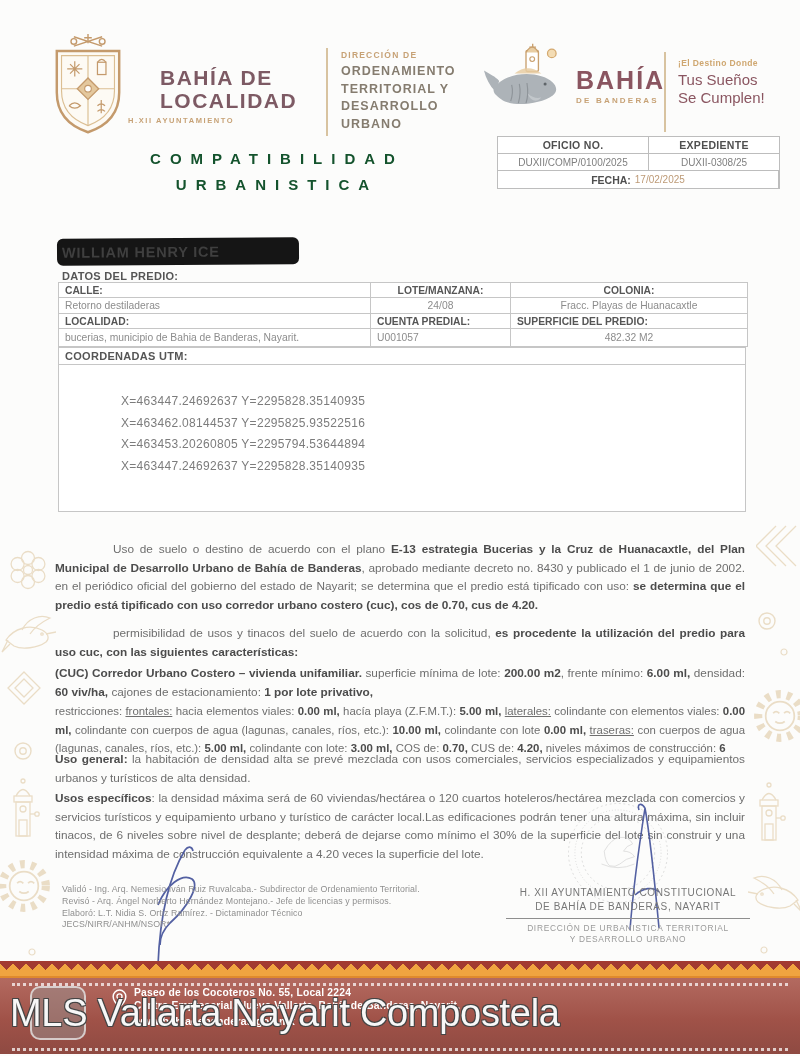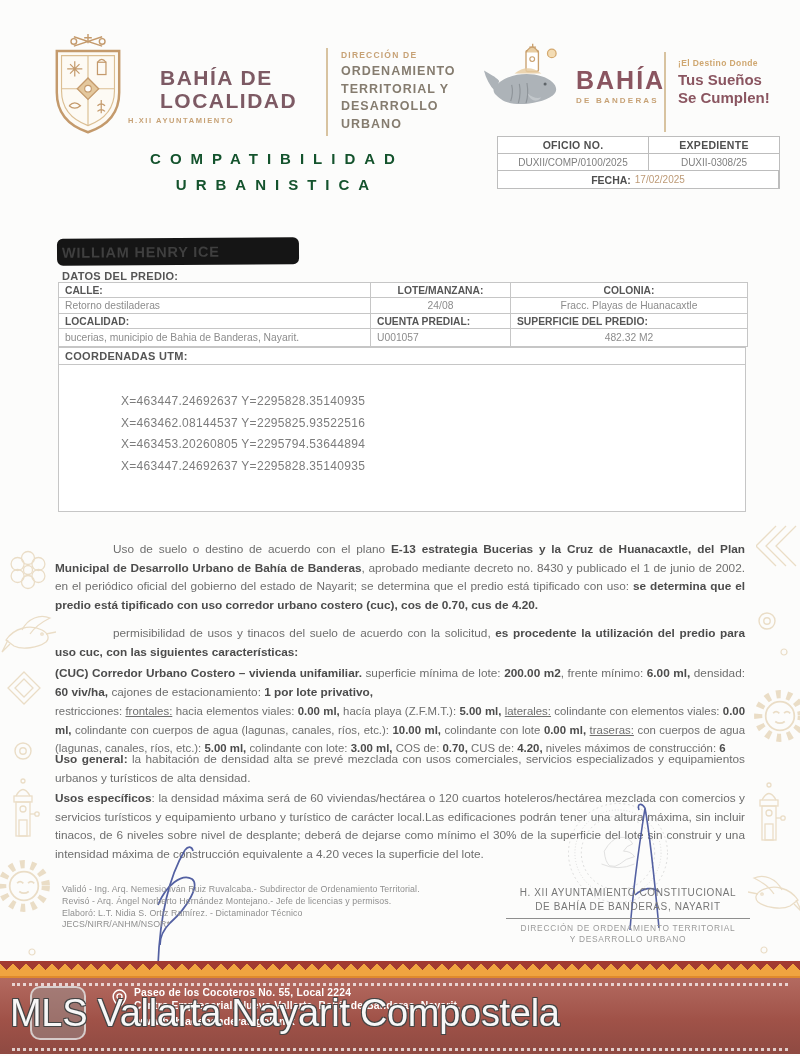--- a/index.html
+++ b/index.html
@@ -9,21 +9,21 @@
 
   
   .muni-name{font-weight:bold;color:#7d5a64;font-size:21px;letter-spacing:1.5px;line-height:23px;margin-left:32px;}
   .ayto{color:#c7a276;font-size:7.5px;font-weight:bold;letter-spacing:1.6px;margin-top:4px;}
   .vdiv{width:2px;background:#d8c3a0;}
   .dir-label{color:#c7a276;font-size:8.5px;font-weight:bold;letter-spacing:1.2px;}
   .dept{color:#857c6f;font-size:12.5px;font-weight:bold;letter-spacing:1px;line-height:17.5px;margin-top:3px;}
   .brand-name{color:#8a5560;font-weight:bold;font-size:25px;letter-spacing:2px;}
   .brand-sub{color:#c7a276;font-size:8px;font-weight:bold;letter-spacing:2.2px;margin-top:1px;}
   .slogan-small{color:#cfa770;font-size:8.5px;font-weight:bold;letter-spacing:.4px;}
-  .slogan-big{color:#8a5560;font-size:15px;font-weight:bold;line-height:17.5px;}
+  .slogan-big{color:#8a5560;font-size:15px;font-weight:normal;line-height:17.5px;}
 
   .doc-title{width:430px;text-align:center;color:#14532d;font-weight:bold;font-size:15px;
              letter-spacing:9px;line-height:26px;}
 
   
   .otable{left:497px;top:136px;width:281px;display:grid;grid-template-columns:151px 130px;
           grid-auto-rows:17px;border:1px solid #bdbdbd;background:#fff;}
   .oc{border-right:1px solid #bdbdbd;border-bottom:1px solid #bdbdbd;display:flex;align-items:center;justify-content:center;}
   .oc:nth-child(2n){border-right:none;}
   .oh{font-weight:bold;color:#4f4f4f;font-size:10.5px;letter-spacing:.3px;}
@@ -279,21 +279,21 @@
       <div>Validó - Ing. Arq. Nemesio Iván Ruiz Ruvalcaba.- Subdirector de Ordenamiento Territorial.</div>
       <div>Revisó - Arq. Ángel Norberto Hernández Montejano.- Jefe de licencias y permisos.</div>
       <div>Elaboró: L.T. Nidia S. Ortiz Ramírez. - Dictaminador Técnico</div>
       <div>JECS/NIRR/ANHM/NSOR*</div>
     </div>
 
   <div class="abs govblock">
     <div class="gov1">H. XII AYUNTAMIENTO CONSTITUCIONAL</div>
     <div class="gov1">DE BAHÍA DE BANDERAS, NAYARIT</div>
     <div class="govdiv"></div>
-    <div class="gov2">DIRECCIÓN DE ORDENAMIENTO TERRITORIAL</div>
+    <div class="gov2">DIRECCIÓN DE URBANISTICA TERRITORIAL</div>
     <div class="gov2">Y DESARROLLO URBANO</div>
   </div>
 
   <svg class="orn" style="left:4px;top:546px" width="48" height="48" viewBox="0 0 48 48">
       <use href="#sym-flower"></use>
     </svg>
   <svg class="orn" style="left:0px;top:610px" width="56" height="44" viewBox="0 0 56 44">
       <use href="#sym-bird"></use>
     </svg>
   <svg class="orn" style="left:4px;top:668px" width="40" height="40" viewBox="0 0 40 40">

